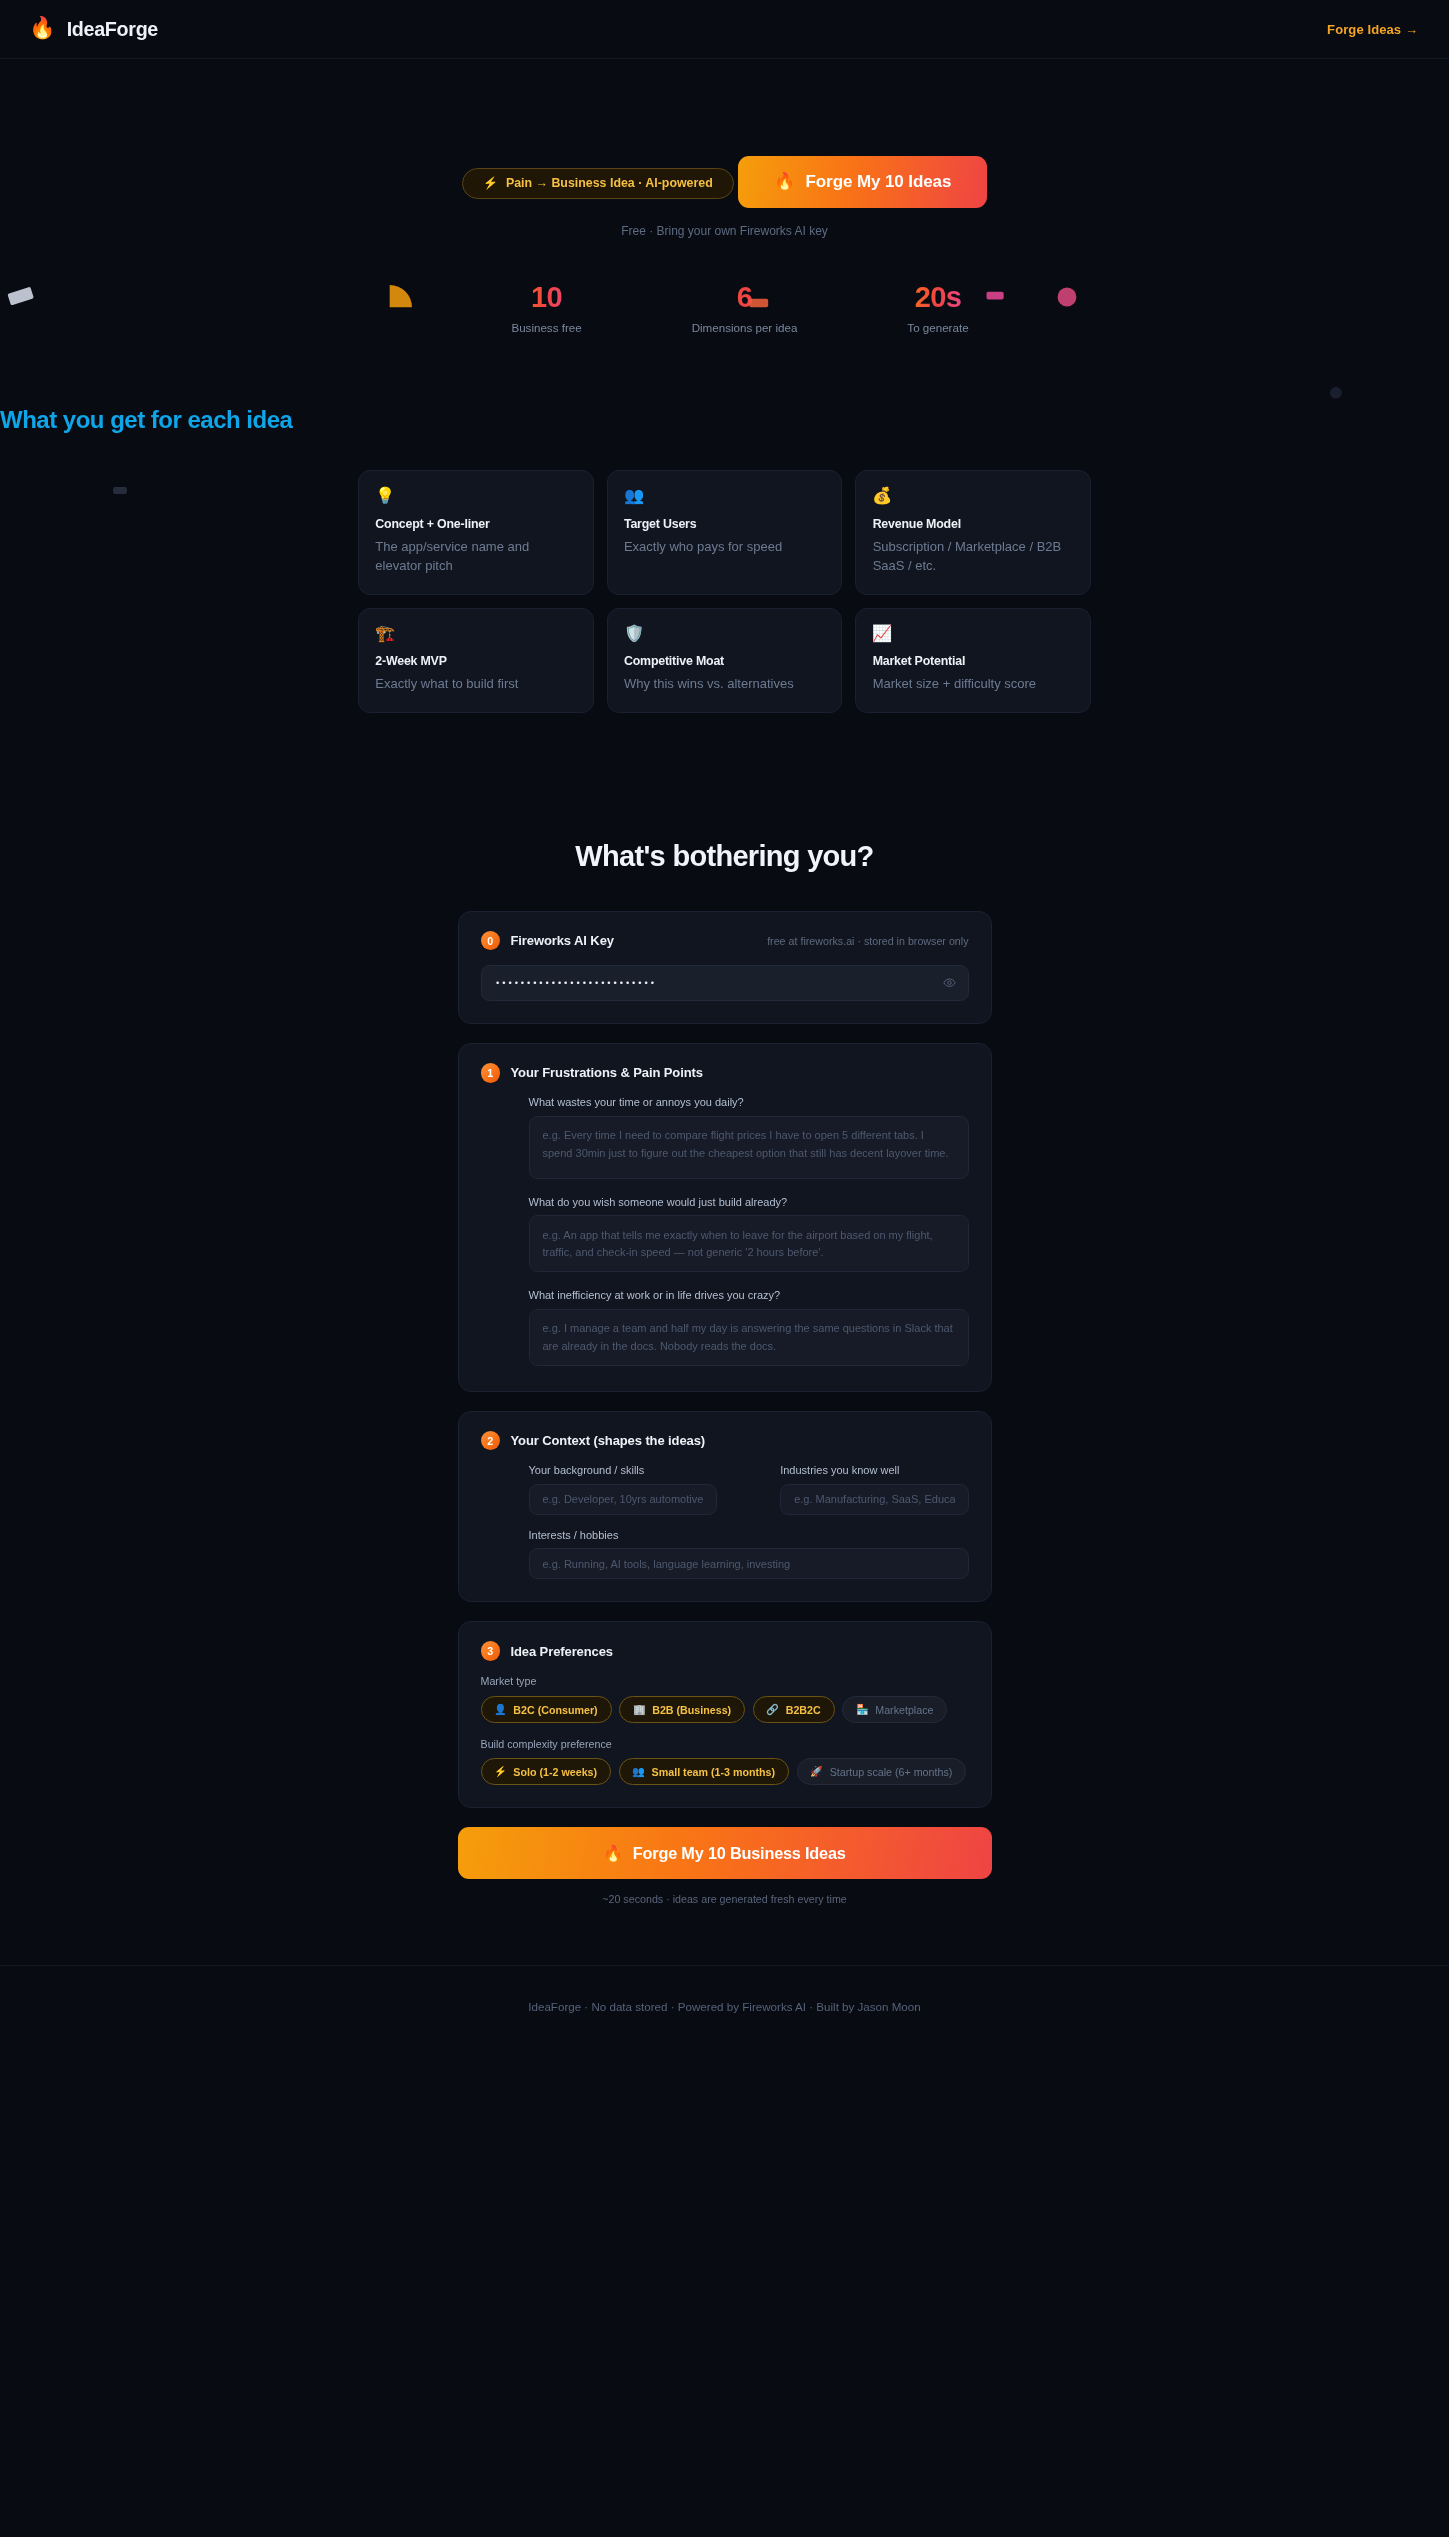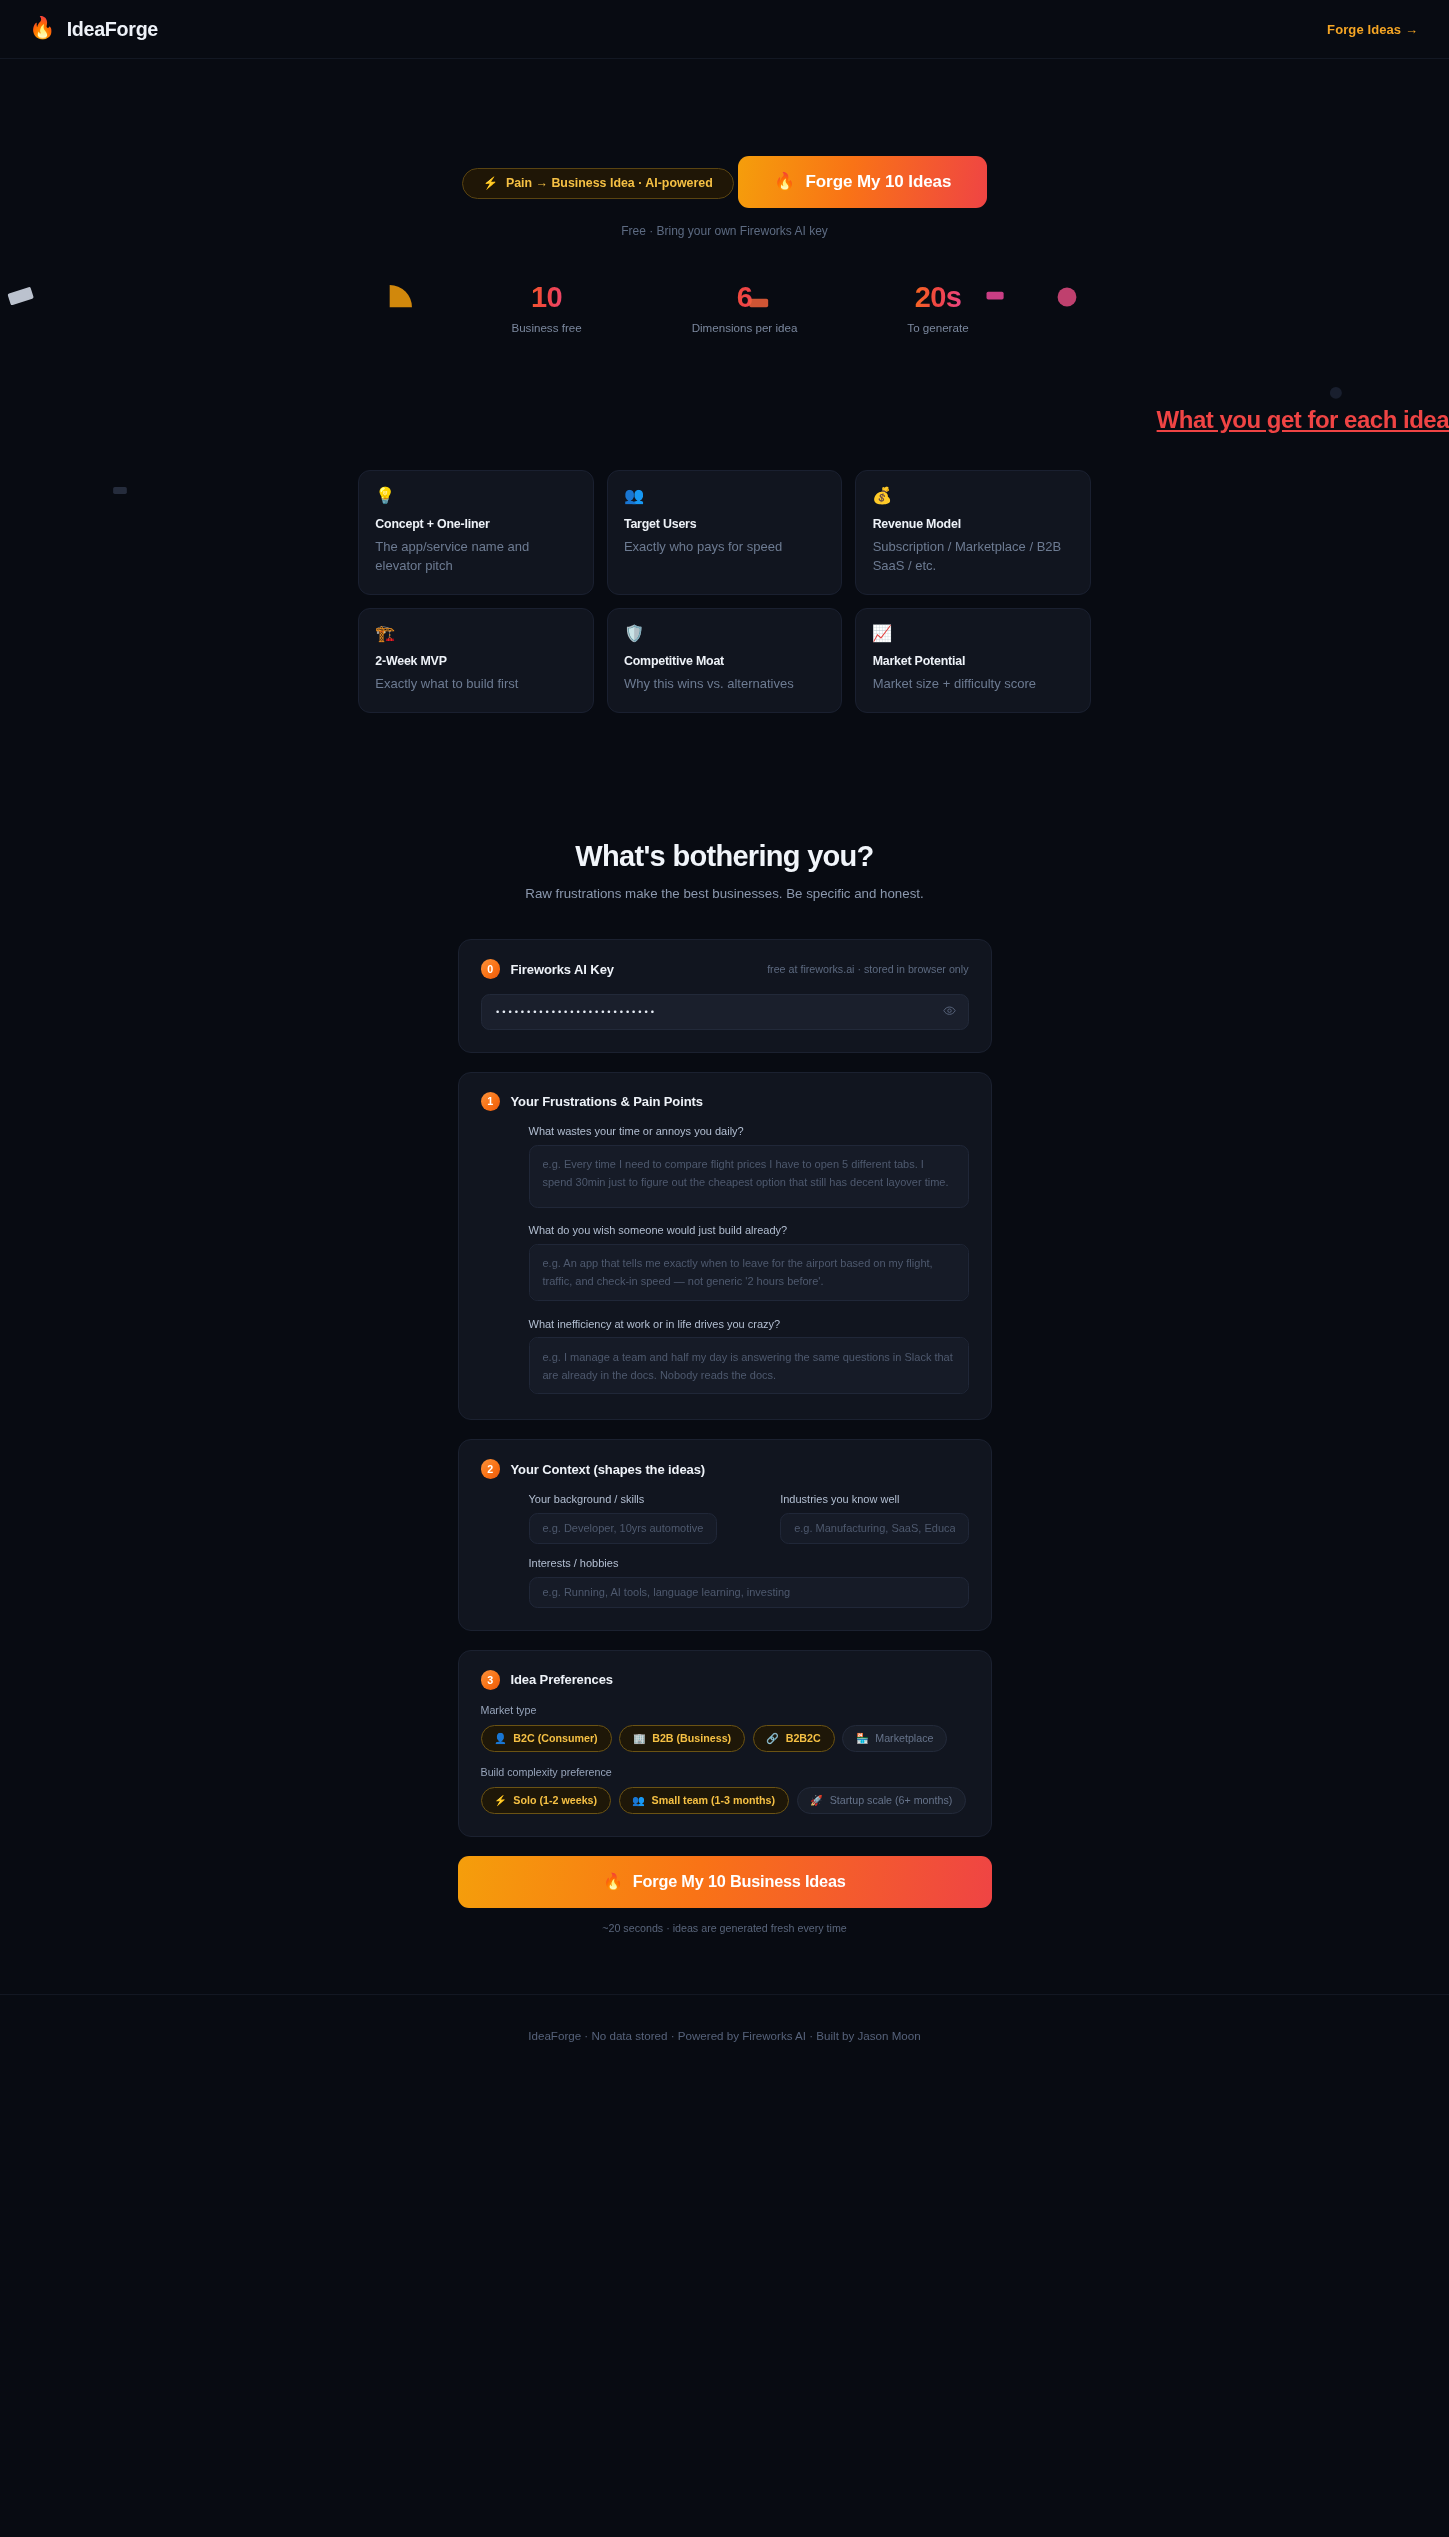--- a/index.html
+++ b/index.html
@@ -90,22 +90,22 @@
   .stat-num {
     font-size: 29px; font-weight: 800; letter-spacing: -0.7px;
     background: linear-gradient(95deg,#f97316 0%,#ef4444 50%,#ec4899 100%);
     -webkit-background-clip: text; background-clip: text; color: transparent;
   }
   .stat-label { margin-top: 6.9px; font-size: 11.6px; color: #7b889e; }
 
   
   .features { margin-top: 72px; }
   .features-title {
-    text-align: right; font-size: 24px; font-weight: 800;
-    color: #ef4444; letter-spacing: -0.5px; text-decoration: underline;
+    text-align: left; font-size: 24px; font-weight: 800;
+    color: #0ea5e9; letter-spacing: -0.5px;
   }
   .feature-grid {
     margin: 36px auto 0;
     width: 733px;
     display: grid;
     grid-template-columns: repeat(3, 1fr);
     gap: 13px;
   }
   .feature-card {
     background: #11151f;
@@ -329,21 +329,20 @@
         <div class="feature-icon">📈</div>
         <div class="feature-name">Market Potential</div>
         <div class="feature-desc">Market size + difficulty score</div>
       </div>
 
     </div>
   </section>
 
   <section class="form-section">
     <h2 class="form-heading">What's bothering you?</h2>
-    <p class="form-subheading">Raw frustrations make the best businesses. Be specific and honest.</p>
 
     <div class="form-wrap">
 
       <div class="panel">
         <div class="panel-head">
           <div class="panel-title-row">
             <span class="step-badge">0</span>
             <span class="panel-title">Fireworks AI Key</span>
           </div>
           <span class="panel-hint">free at fireworks.ai · stored in browser only</span>

